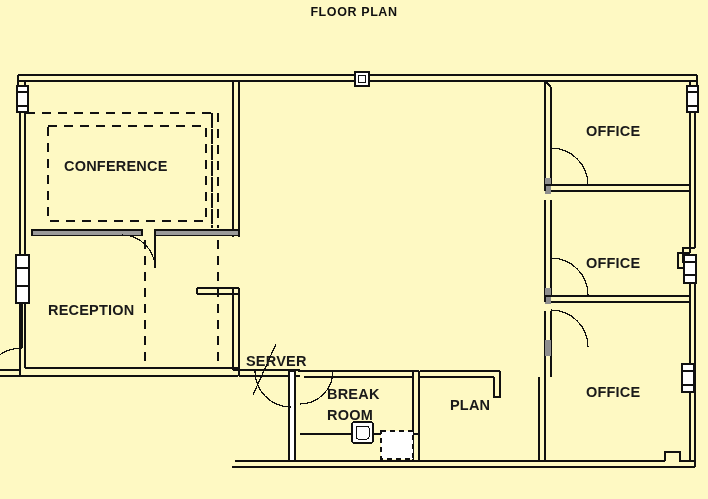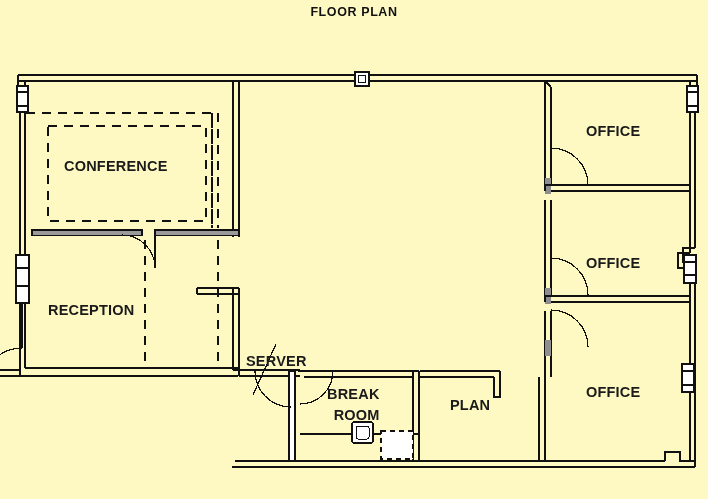--- a/index.html
+++ b/index.html
@@ -43,21 +43,21 @@
     position: absolute;
     font-family: "Liberation Sans", sans-serif;
     font-size: 14.5px;
     color: #1a1a1a;
     white-space: nowrap;
     letter-spacing: 0.2px;
     font-weight: bold;
   }
   .room-label.two-line {
     line-height: 21px;
-    text-align: right;
+    text-align: left;
   }
 </style>
 </head>
 <body>
 
 <div id="plan-root">
 
   <div id="plan-title">FLOOR PLAN</div>
 
   <svg id="floorplan" width="708" height="499" viewBox="0 0 708 499">

